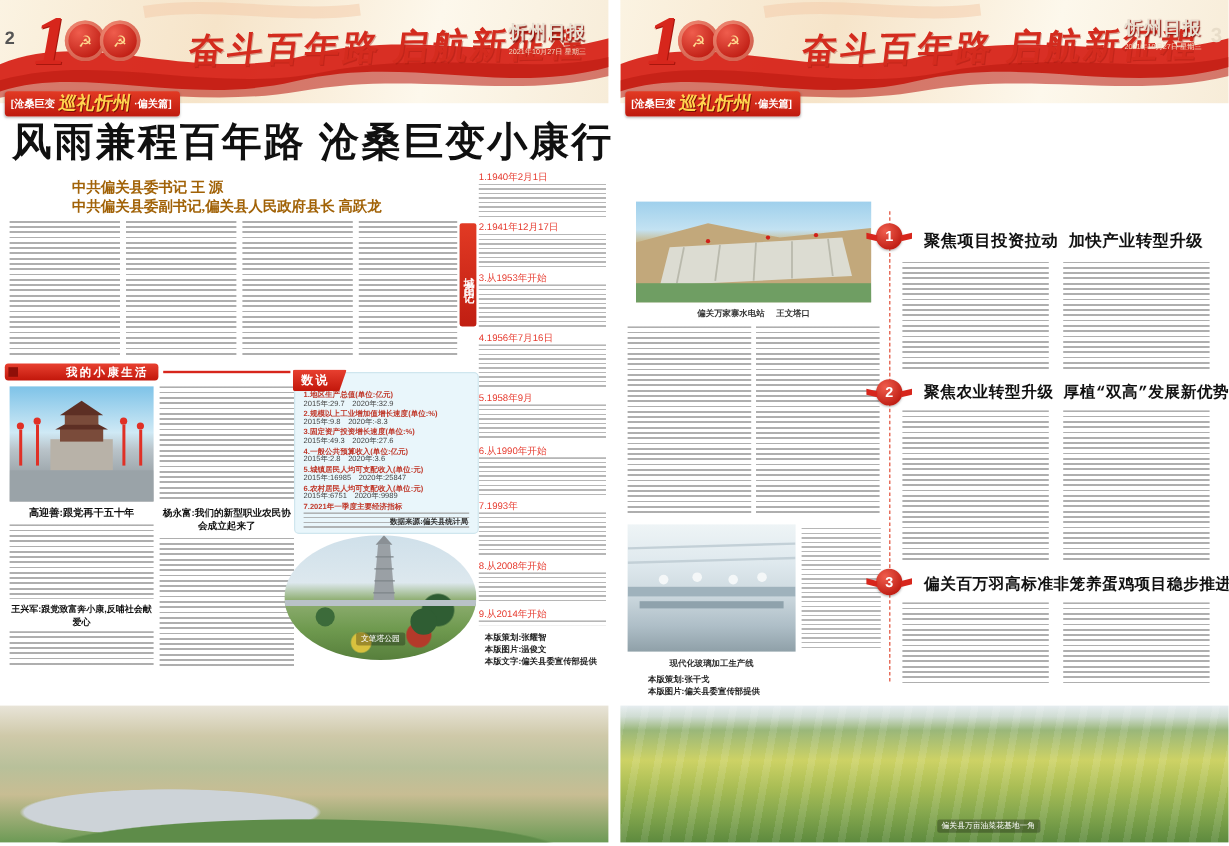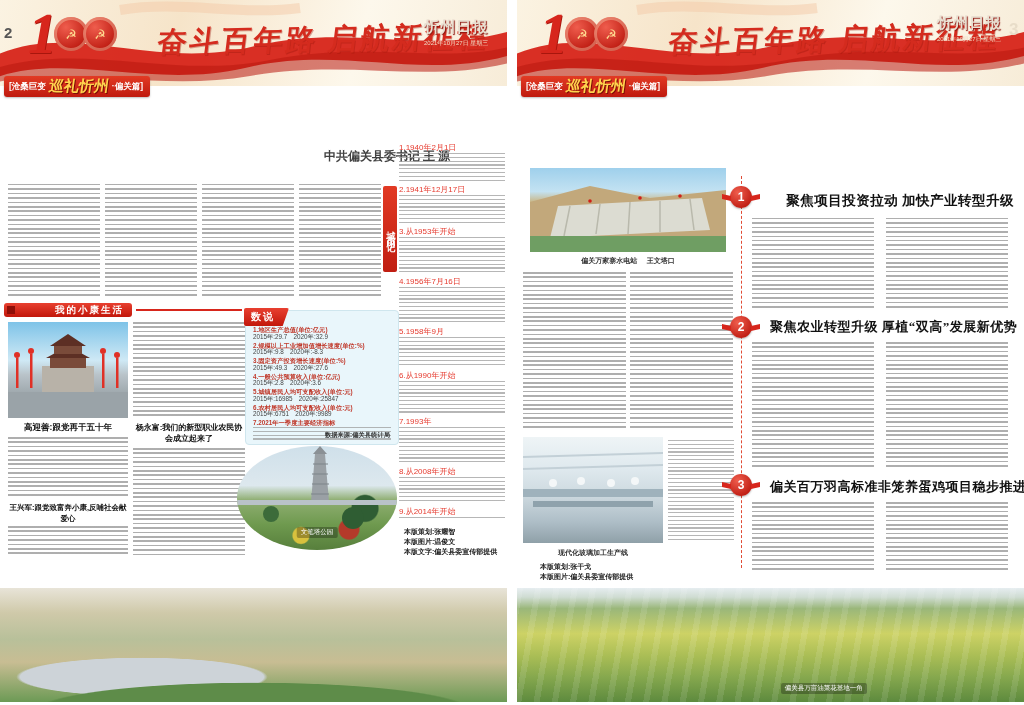--- a/index.html
+++ b/index.html
@@ -34,22 +34,22 @@
   .series-tag{position:absolute;top:76px;height:21px;z-index:6;display:flex;align-items:center;
               background:linear-gradient(180deg,#e23a24,#bf1a0e);border-radius:3px;padding:0 7px 0 5px;
               box-shadow:0 1px 2px rgba(0,0,0,.25);}
   .tag-small{color:#fff;font-size:8.5px;font-weight:bold;}
   .tag-script{color:#ffd34d;font-size:15px;font-weight:900;font-family:"Liberation Serif",serif;
               transform:skewX(-8deg);margin:0 3px;text-shadow:1px 1px 0 #7c0e06;}
 
   
   .headline{position:absolute;left:10px;width:487px;text-align:center;font-weight:900;color:#101010;
             font-size:33px;letter-spacing:2px;white-space:nowrap;}
-  .byline{position:absolute;text-align:right;font-family:"Liberation Serif",serif;
-          font-weight:bold;color:#404040;}
+  .byline{position:absolute;text-align:left;font-family:"Liberation Serif",serif;
+          font-weight:bold;color:#a16207;}
 
   
   .tx{background-image:repeating-linear-gradient(to bottom,#8f8f8f 0px,#8f8f8f 1.5px,
        rgba(0,0,0,0) 1.5px,rgba(0,0,0,0) 4.4px);opacity:.72;}
   .tx.fine{background-image:repeating-linear-gradient(to bottom,#9a9a9a 0px,#9a9a9a 1.2px,
        rgba(0,0,0,0) 1.2px,rgba(0,0,0,0) 3.8px);}
 
   
   .city-tab{position:absolute;background:linear-gradient(180deg,#e23a24,#c01e12);color:#fff;
             writing-mode:vertical-rl;font-size:9px;font-weight:bold;letter-spacing:4px;
@@ -103,21 +103,21 @@
 
   
   .divider-v{position:absolute;border-left:1.5px dashed #e04b35;}
   .badge{position:absolute;width:22px;height:22px;border-radius:50%;
          background:radial-gradient(circle at 35% 30%,#ef5d4d,#c01e14 75%);
          color:#fff;font-weight:900;font-size:12px;display:flex;align-items:center;justify-content:center;
          box-shadow:0 1px 2px rgba(0,0,0,.3);z-index:3;}
   .badge::before,.badge::after{content:"";position:absolute;top:9px;width:9px;height:5px;background:#d7261c;}
   .badge::before{left:-8px;transform:skewY(14deg);}
   .badge::after{right:-8px;transform:skewY(-14deg);}
-  .section-title{position:absolute;width:244px;text-align:right;font-family:Liberation Serif, serif;
+  .section-title{position:absolute;width:244px;text-align:left;font-family:Liberation Mono, monospace;
                  font-weight:900;color:#111;font-size:13px;letter-spacing:.5px;white-space:nowrap;}
 </style>
 </head>
 <body>
 
 <div id="canvas">
 
   <div class="pg" id="pgL">
 
     <div class="banner">
@@ -138,22 +138,24 @@
         <div class="mast-date">2021年10月27日 星期三</div>
       </div>
     </div>
 
     <div class="series-tag" style="left:4px;">
       <span class="tag-small">[沧桑巨变</span>
       <span class="tag-script">巡礼忻州</span>
       <span class="tag-small">·偏关篇]</span>
     </div>
 
+    <div class="headline" style="top:96px;">风雨兼程百年路 沧桑巨变小康行</div>
 
     <div class="byline" style="left:60px;top:148px;width:390px;font-size:12px;">中共偏关县委书记 王 源</div>
+    <div class="byline" style="left:60px;top:164px;width:390px;font-size:12px;">中共偏关县委副书记,偏关县人民政府县长 高跃龙</div>
 
     <div class="abs tx" style="left:8px;top:184px;width:92px;height:114px;"></div>
     <div class="abs tx" style="left:105px;top:184px;width:92px;height:114px;"></div>
     <div class="abs tx" style="left:202px;top:184px;width:92px;height:114px;"></div>
     <div class="abs tx" style="left:299px;top:184px;width:82px;height:114px;"></div>
 
     <div class="city-tab" style="left:383px;top:186px;width:14px;height:80px;">城市印记</div>
 
     <div class="timeline">
       <div class="tl-head">1.1940年2月1日</div>

